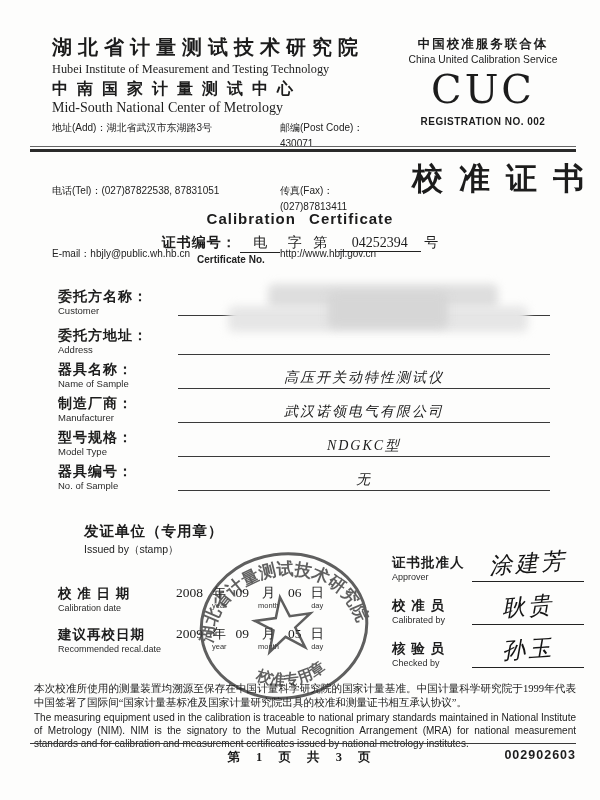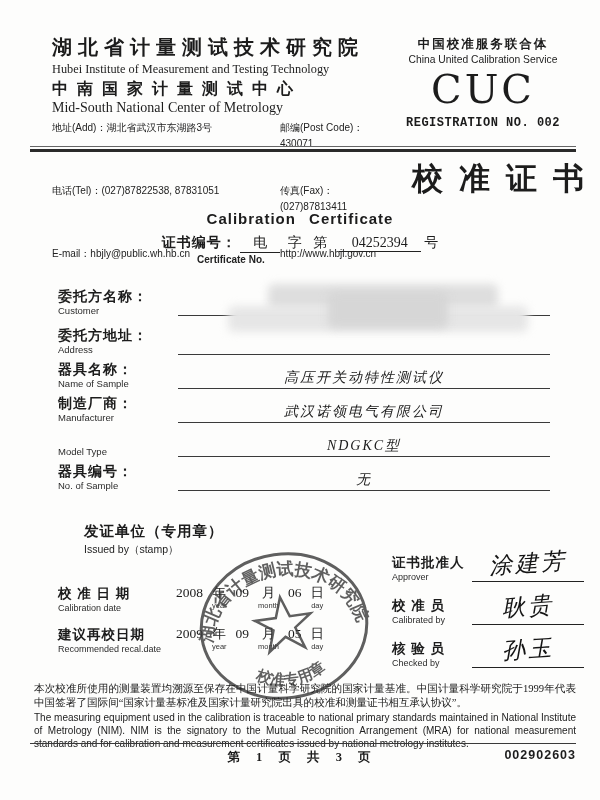--- a/index.html
+++ b/index.html
@@ -12,21 +12,21 @@
   .inst-cn{font-size:20px;font-weight:bold;letter-spacing:6px;white-space:nowrap;}
   .inst-en{font-size:12.3px;margin-top:1px;white-space:nowrap;}
   .center-cn{font-size:16px;font-weight:bold;letter-spacing:9px;margin-top:2px;white-space:nowrap;}
   .center-en{font-size:14px;white-space:nowrap;}
   .contacts{margin-top:4px;display:grid;grid-template-columns:196px auto;
     font-family:"Liberation Sans","DejaVu Sans",sans-serif;font-size:10px;line-height:1.55;color:#222;gap:32px;}
   .header-right{position:absolute;left:383px;top:36px;width:200px;text-align:center;}
   .cuc-cn{font-size:12.5px;font-weight:bold;letter-spacing:2px;}
   .cuc-en{font-size:10.3px;font-family:"Liberation Sans","DejaVu Sans",sans-serif;margin-top:1px;}
   .cuc-logo{font-size:40px;font-family:"DejaVu Serif","Liberation Serif",serif;letter-spacing:3px;margin-top:4px;line-height:1;}
-  .cuc-reg{font-size:12px;font-weight:bold;font-family:Liberation Mono, monospace;margin-top:7px;letter-spacing:.5px;}
+  .cuc-reg{font-size:10px;font-weight:bold;font-family:Liberation Sans, sans-serif;margin-top:7px;letter-spacing:.5px;}
   .rule{position:absolute;left:30px;top:146px;width:546px;height:2px;
     border-top:1px solid #666;border-bottom:3px solid #2a2a2a;}
   
   .title-cn{position:absolute;left:0;top:158px;width:100%;text-align:right;
     font-size:31px;font-weight:bold;letter-spacing:16px;text-indent:16px;}
   .title-en{position:absolute;left:0;top:210px;width:100%;text-align:center;
     font-size:15px;font-weight:bold;word-spacing:8px;letter-spacing:1px;
     font-family:"Liberation Sans","DejaVu Sans",sans-serif;}
   .certline{position:absolute;left:0;top:234px;width:100%;text-align:center;font-size:14px;}
   .certline .lbl{font-family:"Liberation Sans","DejaVu Sans",sans-serif;font-weight:bold;letter-spacing:1px;}
@@ -143,20 +143,21 @@
     </div>
     <div class="frow h34">
       <div class="flabel">
         <div class="flabel-cn">制造厂商：</div>
         <div class="flabel-en">Manufacturer</div>
       </div>
       <div class="fvalue">武汉诺领电气有限公司</div>
     </div>
     <div class="frow h34">
       <div class="flabel">
+        <div class="flabel-cn">型号规格：</div>
         <div class="flabel-en">Model Type</div>
       </div>
       <div class="fvalue">NDGKC型</div>
     </div>
     <div class="frow h34">
       <div class="flabel">
         <div class="flabel-cn">器具编号：</div>
         <div class="flabel-en">No. of Sample</div>
       </div>
       <div class="fvalue">无</div>

